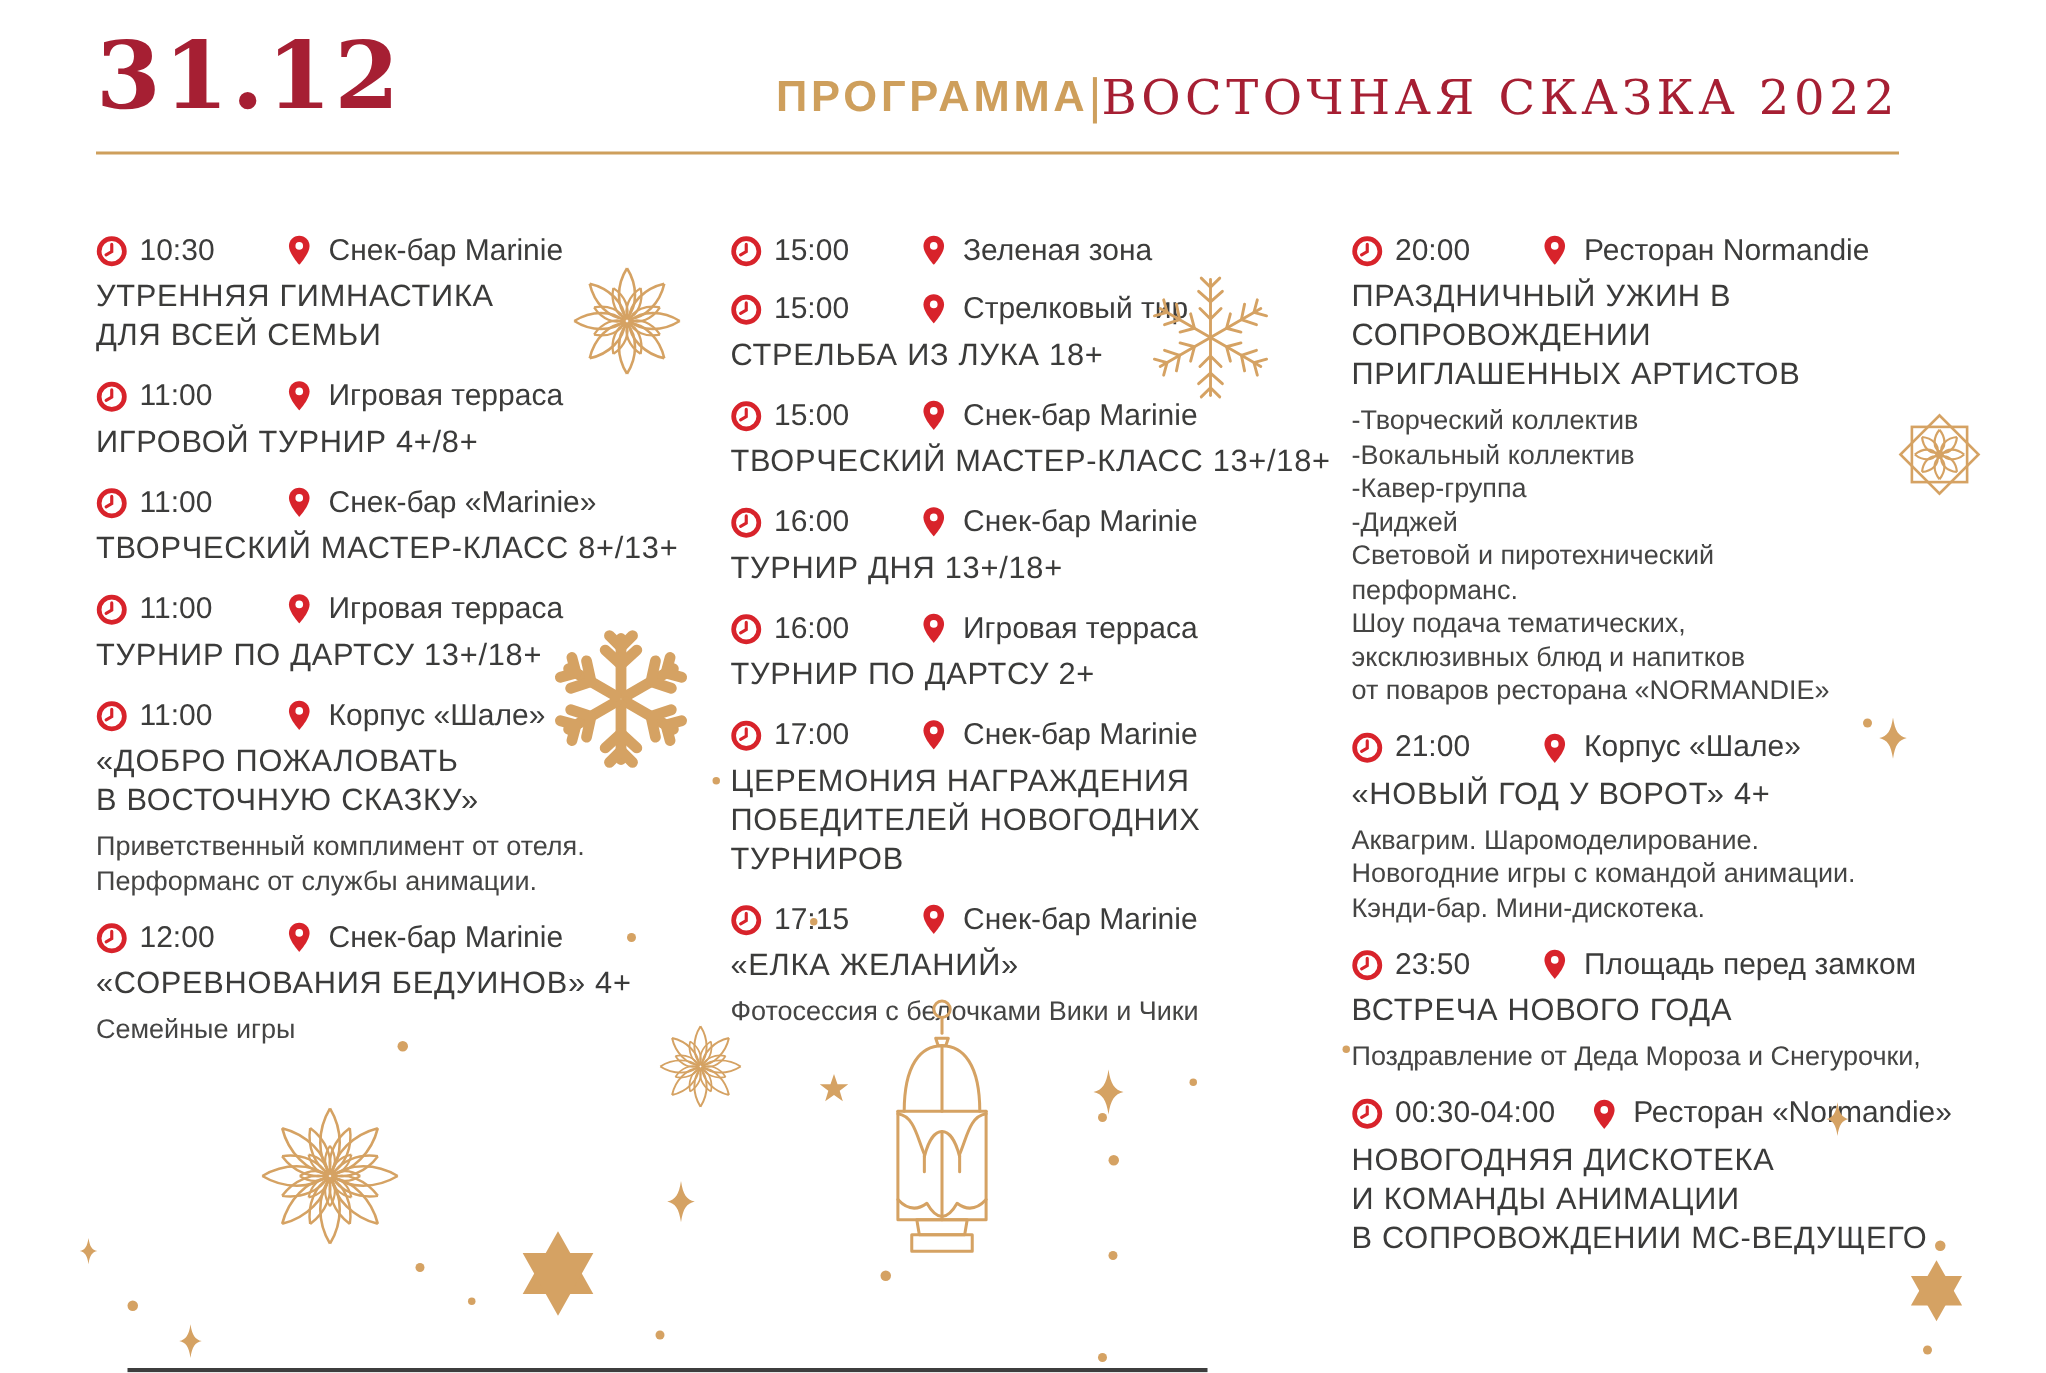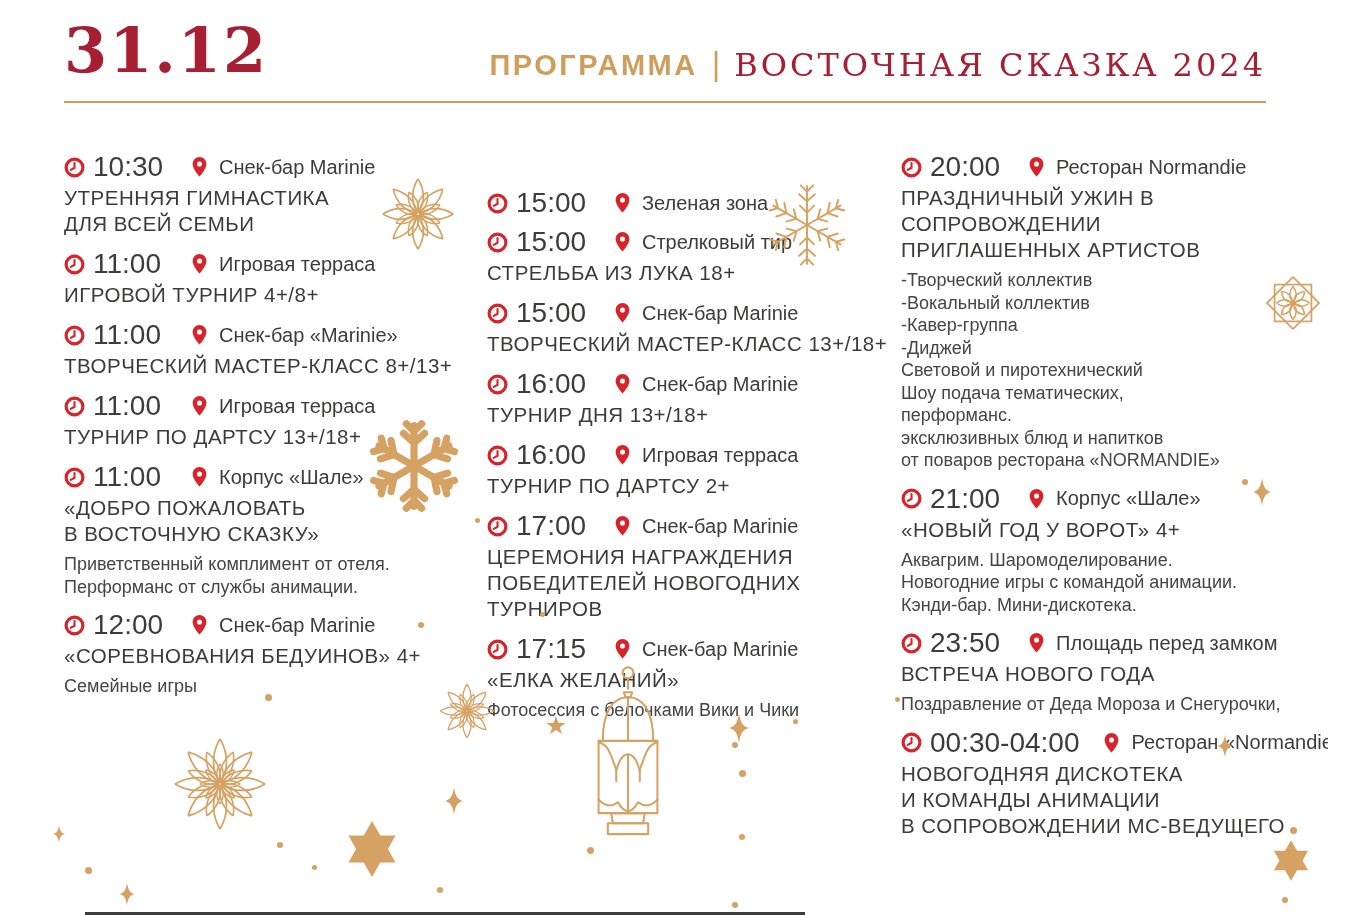--- a/index.html
+++ b/index.html
@@ -8,44 +8,44 @@
     overflow:hidden; font-family:"Liberation Sans", sans-serif;
   }
   
   .date {
     position:absolute; left:64px; top:14px;
     font-family:"DejaVu Serif", serif; font-weight:700;
     font-size:62px; letter-spacing:2px; color:var(--crimson);
   }
   .title-row {
     position:absolute; top:46px; right:62px;
-    display:flex; align-items:center; gap:14px; white-space:nowrap;
+    display:flex; align-items:center; white-space:nowrap;
   }
   .program-label {
     font-size:29px; font-weight:700; letter-spacing:2.5px; color:var(--gold);
   }
   .pipe { font-size:33px; font-weight:400; color:var(--gold); margin-top:-3px; }
   .fairy-title {
     font-family:"DejaVu Serif", serif; font-size:32px;
     letter-spacing:3px; color:var(--crimson);
   }
   .divider {
     position:absolute; left:64px; right:62px; top:101px; height:2px;
     background:var(--gold); border:none; margin:0;
   }
   
   .col { position:absolute; top:155px; }
   .col-1 { left:64px;  width:402px; }
-  .col-2 { left:487px; width:408px;margin-top:36px; }
+  .col-2 { left:487px; width:408px; }
   .col-3 { left:901px; width:446px; }
   .event { margin-bottom:15px; }
   .meta { display:flex; align-items:center; height:24px; }
   .icon.clock svg { width:21px; height:21px; display:block; }
   .icon.pin   svg { width:17px; height:22px; display:block; }
-  .time { font-size:28px; color:var(--text_dark); margin-left:8px; min-width:74px; }
+  .time { font-size:20px; color:var(--text_dark); margin-left:8px; min-width:74px; }
   .icon.pin { margin-left:24px; }
   .loc  { font-size:20px; color:var(--text_dark); margin-left:11px; }
   .title {
     margin:6px 0 0 0; font-size:20.5px; font-weight:400; color:#3B3B3A;
     line-height:26px; letter-spacing:0.5px;
   }
   .desc {
     margin:6px 0 12px 0; font-size:18px;
     color:#454544; line-height:22.5px;
   }
@@ -67,21 +67,21 @@
 </style>
 </head>
 <body>
 
 <div class="page">
 
   <div class="date">31.12</div>
   <div class="title-row">
     <span class="program-label">ПРОГРАММА</span>
     <span class="pipe">|</span>
-    <span class="fairy-title">ВОСТОЧНАЯ СКАЗКА 2024</span>
+    <span class="fairy-title">ВОСТОЧНАЯ СКАЗКА 2022</span>
   </div>
   <div class="divider"></div>
 
   <section class="col col-1">
       <article class="event">
         <div class="meta">
           <span class="icon clock">
             <svg viewBox="0 0 24 24">
               <circle cx="12" cy="12" r="9.6" fill="none" stroke="#D8232B" stroke-width="3.6"></circle>
               <path d="M12 6.8 V12.3 L7.7 14.7" fill="none" stroke="#D8232B" stroke-width="2.4" stroke-linecap="round"></path>
@@ -387,22 +387,22 @@
         <h3 class="title">
           <div class="tline">ПРАЗДНИЧНЫЙ УЖИН В СОПРОВОЖДЕНИИ</div>
           <div class="tline">ПРИГЛАШЕННЫХ АРТИСТОВ</div>
         </h3>
         <div class="desc">
           <div class="dline">-Творческий коллектив</div>
           <div class="dline">-Вокальный коллектив</div>
           <div class="dline">-Кавер-группа</div>
           <div class="dline">-Диджей</div>
           <div class="dline">Световой и пиротехнический</div>
+          <div class="dline">перформанс.</div>
           <div class="dline">Шоу подача тематических,</div>
-          <div class="dline">перформанс.</div>
           <div class="dline">эксклюзивных блюд и напитков</div>
           <div class="dline">от поваров ресторана «NORMANDIE»</div>
         </div>
       </article>
       <article class="event">
         <div class="meta">
           <span class="icon clock">
             <svg viewBox="0 0 24 24">
               <circle cx="12" cy="12" r="9.6" fill="none" stroke="#D8232B" stroke-width="3.6"></circle>
               <path d="M12 6.8 V12.3 L7.7 14.7" fill="none" stroke="#D8232B" stroke-width="2.4" stroke-linecap="round"></path>

